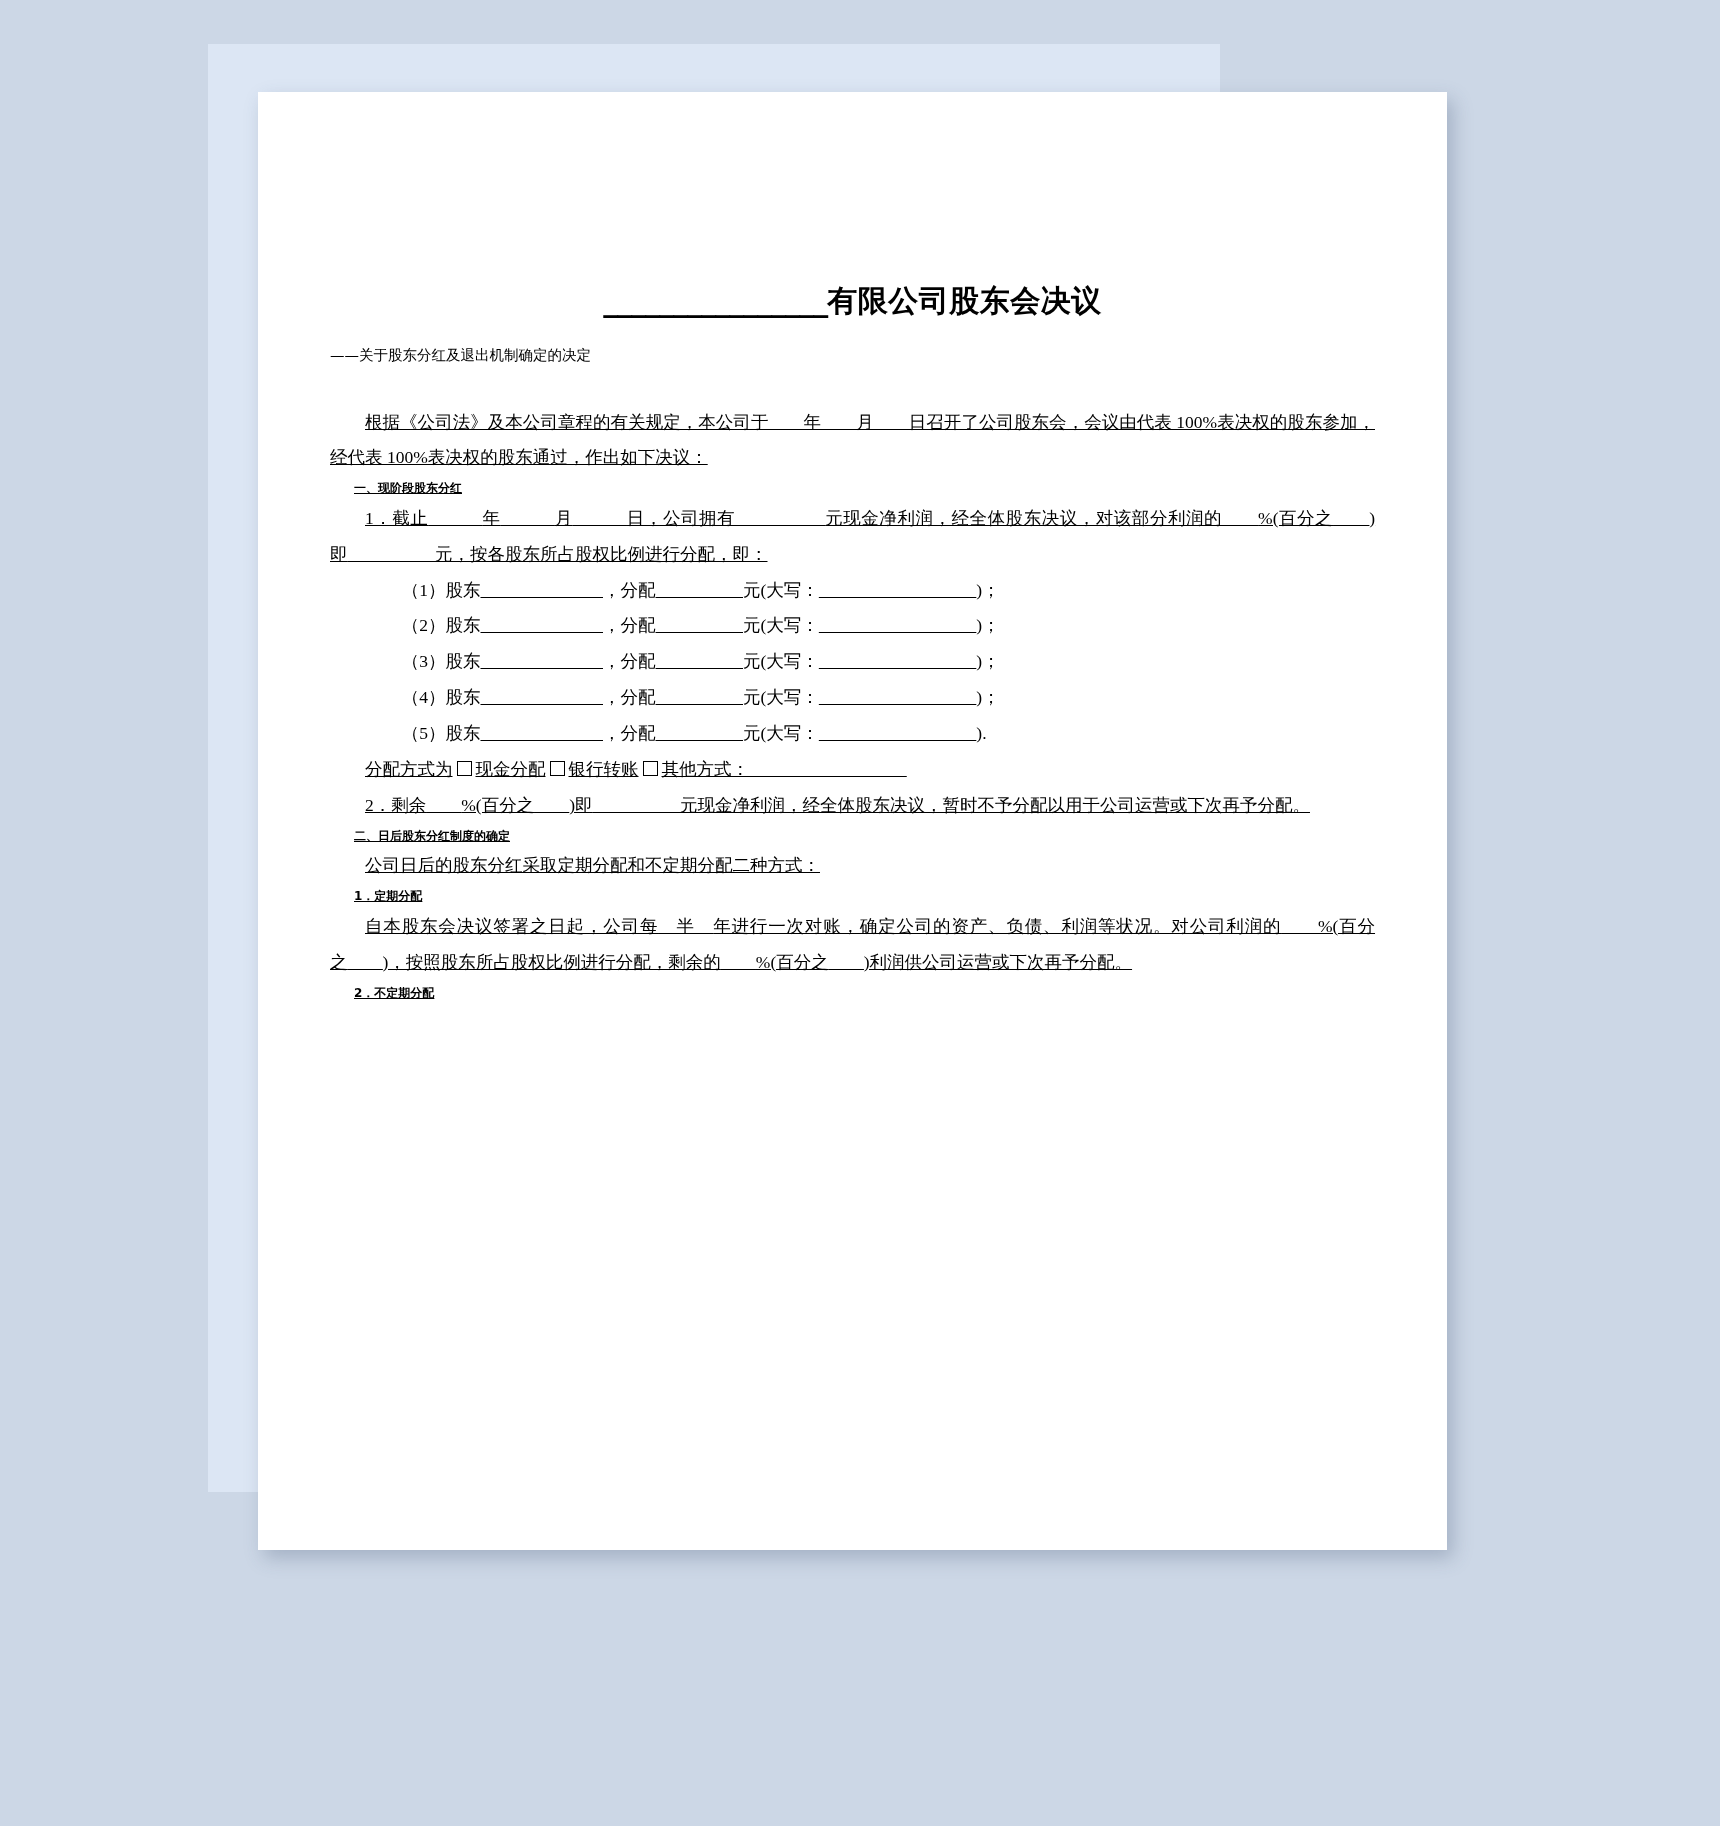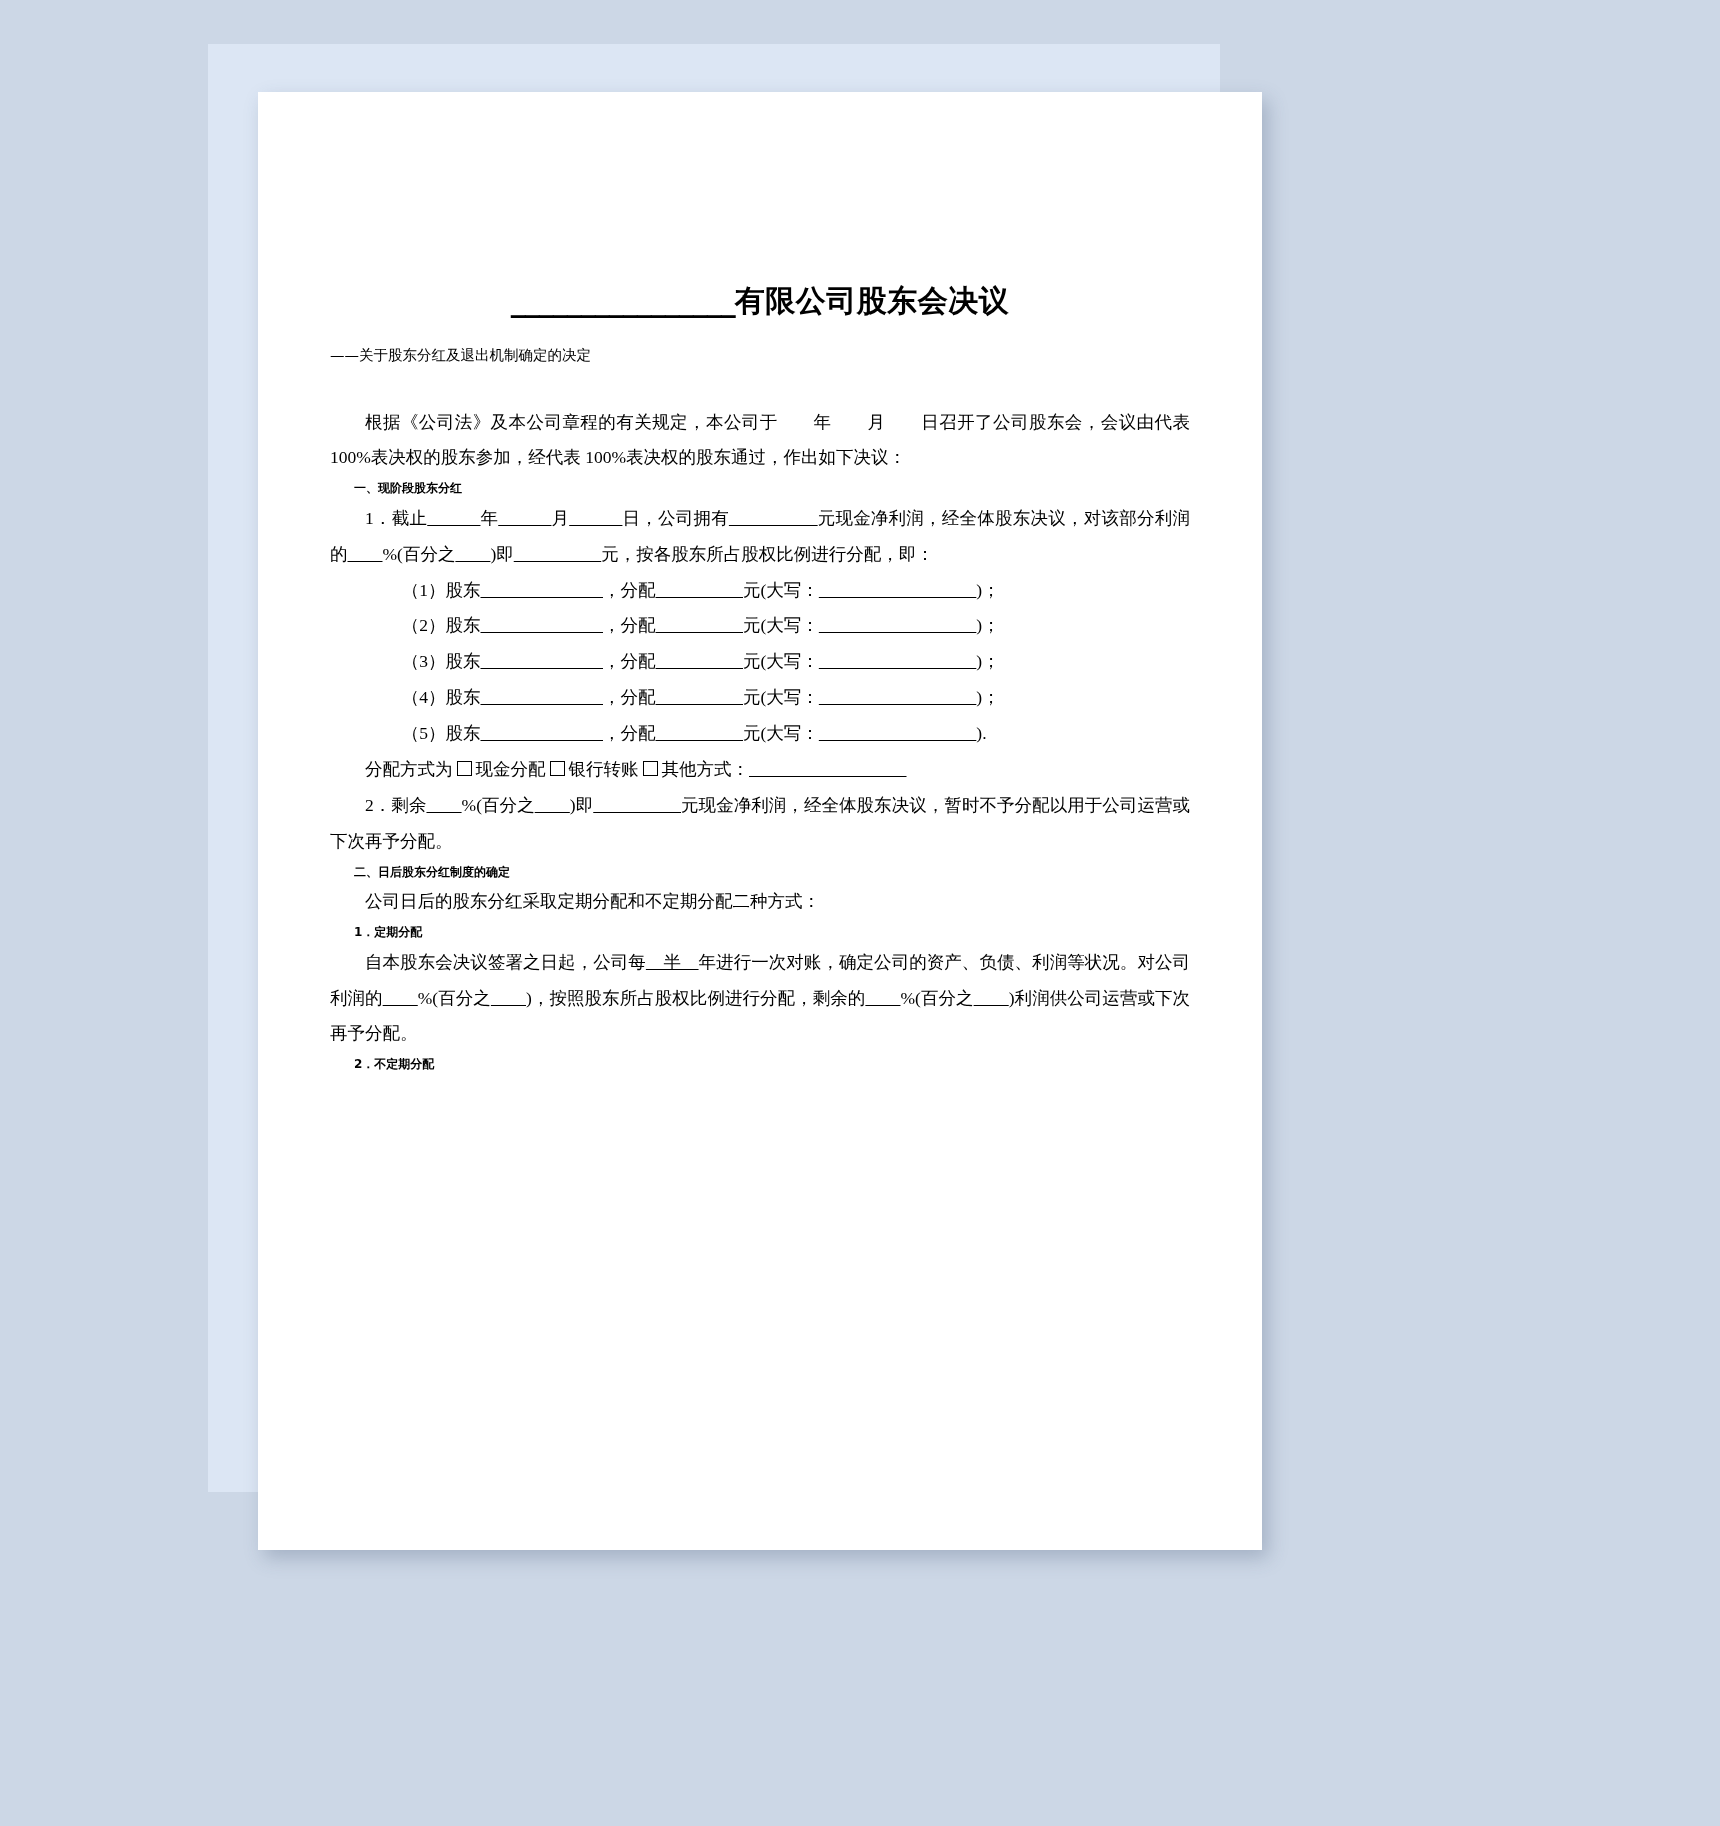--- a/index.html
+++ b/index.html
@@ -21,21 +21,21 @@
     top: 44px;
     width: 1012px;
     height: 1448px;
     background: #dce6f4;
   }
   
   .page {
     position: absolute;
     left: 258px;
     top: 92px;
-    width: 1004px;
+    width: 1189px;
     height: 1458px;
     background: #ffffff;
     box-shadow: 6px 8px 18px rgba(60, 80, 110, 0.28);
   }
   .page-inner {
     position: absolute;
     left: 0;
     top: 0;
     width: 100%;
     height: 100%;
@@ -69,20 +69,21 @@
     font-size: 17.5px;
     line-height: 2.05;
     color: #000;
     text-align: justify;
   }
   p {
     margin: 0;
   }
   .indent2 {
     text-indent: 2em;
+    text-decoration: underline;
   }
   .indent4 {
     text-indent: 4.1em;
   }
   .heading-b {
     font-family: "DejaVu Sans", sans-serif;
     font-weight: bold;
     font-size: 12px;
   }
   .u {

